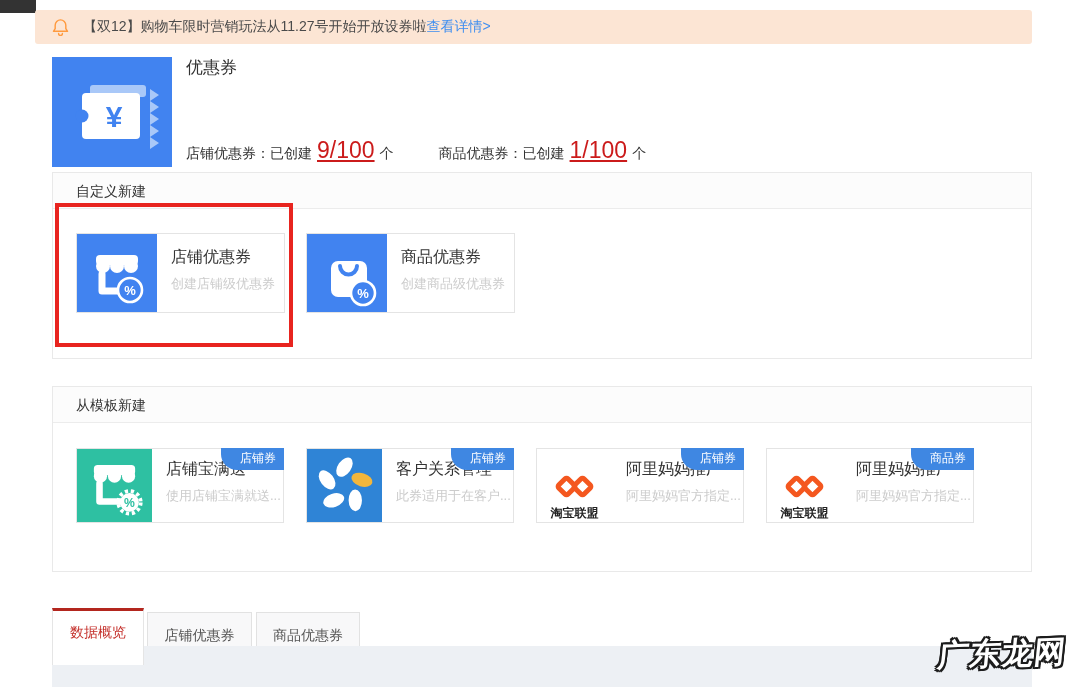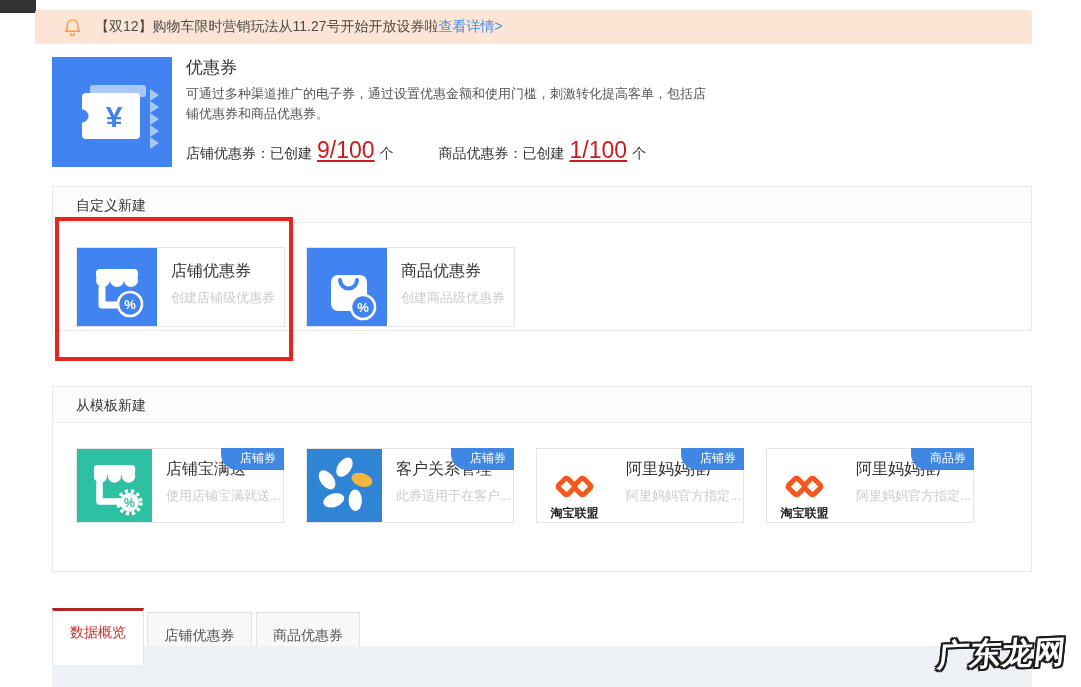--- a/index.html
+++ b/index.html
@@ -4,37 +4,37 @@
 <style>
   * { margin:0; padding:0; box-sizing:border-box; }
   body { background:#fff; font-family:"Liberation Sans","DejaVu Sans",sans-serif; }
   #screen { position:relative; width:1081px; height:687px; background:#fff; overflow:hidden; }
 
   .corner-block { position:absolute; left:0; top:0; width:36px; height:13px; background:#333; }
 
   
   .notice { position:absolute; left:35px; top:10px; width:997px; height:34px;
             background:#fce5d4; border-radius:3px; display:flex; align-items:center;
-            padding-left:28px; font-size:14px; color:#4a4a4a; }
+            padding-left:16px; font-size:14px; color:#4a4a4a; }
   .notice .bell { margin-right:13px; display:flex; align-items:center; }
   .notice a { color:#3e8ef0; text-decoration:none; }
 
   
   .hero-icon { position:absolute; left:52px; top:57px; width:120px; height:110px; background:#4183f0; }
   .hero-title { position:absolute; left:186px; top:56px; font-size:17px; color:#333; }
   .hero-desc  { position:absolute; left:186px; top:84px; width:528px; font-size:13px;
                 line-height:20px; color:#555; }
   .hero-stats { position:absolute; left:186px; top:137px; display:flex; gap:45px; }
   .stat { display:flex; align-items:baseline; }
   .stat-label, .stat-unit { font-size:14px; color:#333; }
   .stat-value { font-size:23px; color:#cb1b1b; margin:0 5px;text-decoration:underline; }
 
   
   .section { position:absolute; left:52px; width:980px; border:1px solid #e9e9e9; background:#fff; }
-  .section.custom { top:186px; height:145px; }
+  .section.custom { top:172px; height:187px; }
   .section.template { top:386px; height:186px; }
   .sec-header { height:36px; line-height:36px; padding-left:23px; font-size:14px; color:#333;
                 background:#fcfcfc; border-bottom:1px solid #ececec; }
 
   
   .card { position:absolute; display:flex; background:#fff; border:1px solid #e4e4e4; cursor:pointer; }
   .custom-card { top:60px; width:209px; height:80px; }
   .tpl-card { top:61px; width:208px; height:75px; }
   .icon-block { flex:0 0 80px; display:flex; align-items:center; justify-content:center; }
   .tpl-card .icon-block { flex:0 0 75px; }
@@ -90,21 +90,20 @@
   <div class="hero-icon">
     <svg width="120" height="110" viewBox="0 0 120 110">
       <rect x="38" y="28" width="56" height="12" rx="3" fill="#a9c8f8"></rect>
       <path d="M92 32 l9 6 -9 6 9 6 -9 6 9 6 -9 6 9 6 -9 6 9 6 -9 6 v-60 z" fill="#a9c8f8" transform="translate(6,0)"></path>
       <rect x="30" y="36" width="58" height="46" rx="4" fill="#ffffff"></rect>
       <circle cx="30" cy="59" r="6.5" fill="#4183f0"></circle>
       <text x="62" y="70" font-size="30" font-weight="bold" fill="#4183f0" text-anchor="middle">¥</text>
     </svg>
   </div>
   <div class="hero-title">优惠券</div>
-  <div class="hero-desc">可通过多种渠道推广的电子券，通过设置优惠金额和使用门槛，刺激转化提高客单，包括店铺优惠券和商品优惠券。</div>
   <div class="hero-stats">
     <div class="stat">
       <span class="stat-label">店铺优惠券：已创建</span>
       <span class="stat-value">9/100</span>
       <span class="stat-unit">个</span>
     </div>
     <div class="stat">
       <span class="stat-label">商品优惠券：已创建</span>
       <span class="stat-value">1/100</span>
       <span class="stat-unit">个</span>

